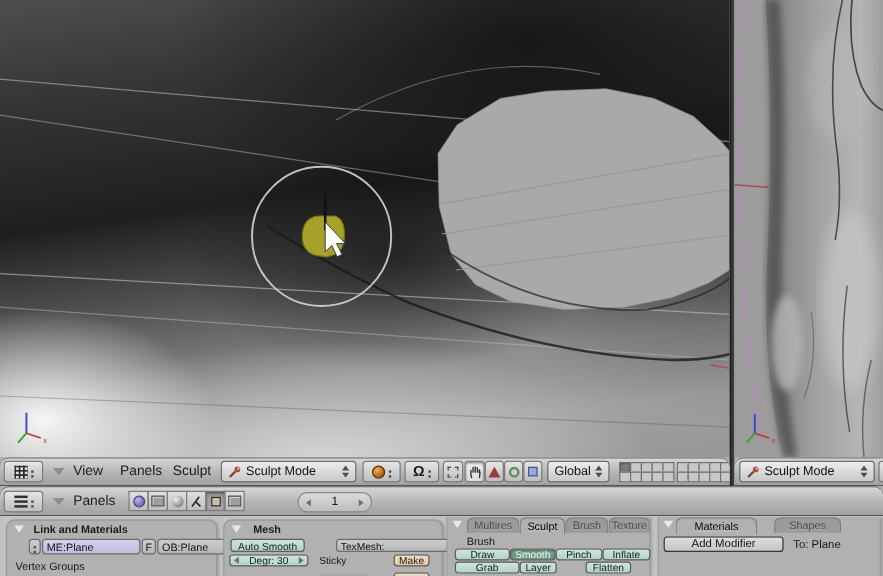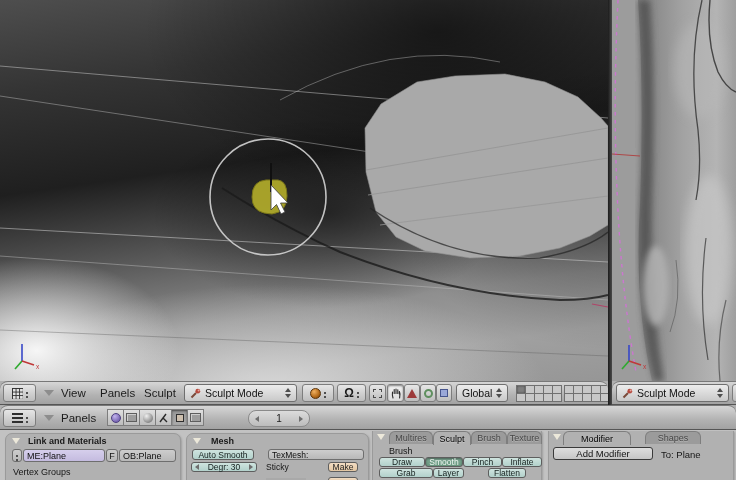--- a/index.html
+++ b/index.html
@@ -77,21 +77,21 @@
   .sq-ic { width:8px; height:8px; border:1.6px solid #2e2e2e; background:#cdbfae; }
 
   
   #buttons-area { left:0; top:430px; width:736px; height:50px; background:#c2c2c2; overflow:hidden; }
   .panel { position:absolute; background:#b1b1b1; border:1px solid #9a9a9a; border-radius:7px;
            box-shadow:1px 1px 2px rgba(0,0,0,.18); }
   .ptitle { font-size:9px; font-weight:bold; color:#1a1a1a; }
   .ptri { width:0; height:0; border-left:4.5px solid transparent; border-right:4.5px solid transparent;
           border-top:6px solid #ece8da; }
   .fld { border:1px solid #6e6e6e; border-radius:3px; font-size:9px; color:#111; display:flex;
-         align-items:center; padding:0 3px; height:13px; background:linear-gradient(#cdcdcd,#b8b8b8); }
+         align-items:center; padding:0 3px; height:13px; background:linear-gradient(#cdcdcd,#b8b8b8);margin-left:12px; }
   .fld.purple { background:linear-gradient(#d6cfec,#c4bbdf); }
   .btn { border:1px solid #5e5e5e; border-radius:3px; font-size:9px; color:#15201e; display:flex;
          align-items:center; justify-content:center; height:13px; background:linear-gradient(#cfe4df,#b2d1cb); }
   .btn.tan { background:linear-gradient(#f2ddc4,#e2c6a2); color:#222; }
   .btn.gray { background:linear-gradient(#dedede,#c6c6c6); color:#111; }
   .btn.on { background:linear-gradient(#7ca692,#69987f); color:#eef7f1; box-shadow:inset 0 1px 2px rgba(0,0,0,.4); }
   .lbl { font-size:9px; color:#161616; }
   .tab { position:absolute; top:0; height:13px; font-size:9px; display:flex; align-items:center; justify-content:center;
          border:1px solid #7e7e7e; border-bottom:none; border-radius:6px 6px 0 0; background:#9b9b9b; color:#474747;
          text-shadow:0 1px 0 rgba(255,255,255,.25); }
@@ -358,19 +358,19 @@
       <div class="abs btn on" style="left:52px; top:26px; width:38px; height:10px; font-size:8.5px;">Smooth</div>
       <div class="abs btn" style="left:90px; top:26px; width:39px; height:10px; font-size:8.5px;">Pinch</div>
       <div class="abs btn" style="left:129px; top:26px; width:40px; height:10px; font-size:8.5px;">Inflate</div>
       <div class="abs btn" style="left:6px; top:37px; width:54px; height:10px; font-size:8.5px;">Grab</div>
       <div class="abs btn" style="left:60px; top:37px; width:31px; height:10px; font-size:8.5px;">Layer</div>
       <div class="abs btn" style="left:115px; top:37px; width:38px; height:10px; font-size:8.5px;">Flatten</div>
     </div>
 
     <div class="panel" style="left:548px; top:1px; width:186px; height:62px; border-radius:0 0 7px 7px; border-top:none;">
       <div class="abs ptri" style="left:4px; top:3px;"></div>
-      <div class="tab active" style="left:14px; width:68px;">Modifier</div>
+      <div class="tab active" style="left:14px; width:68px;">Materials</div>
       <div class="tab" style="left:96px; width:56px;">Shapes</div>
       <div class="abs btn gray" style="left:4px; top:16px; width:100px; height:13px; font-size:9.5px; border-color:#3a3a3a;">Add Modifier</div>
       <div class="abs lbl" style="left:112px; top:18px; font-size:9.5px;">To: Plane</div>
     </div>
   </div>
 </div>
 
 </body></html>

